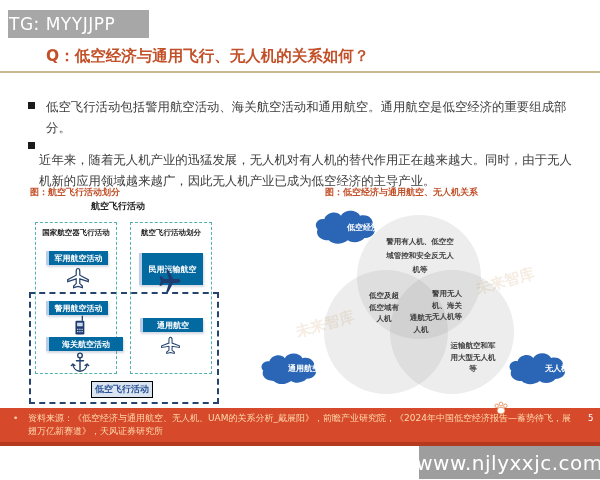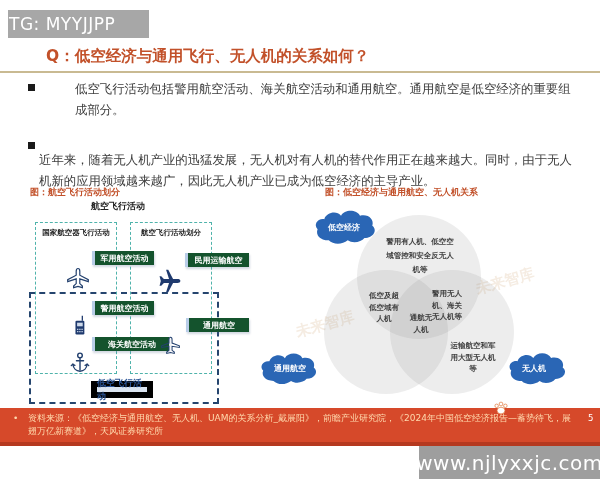--- a/index.html
+++ b/index.html
@@ -18,54 +18,54 @@
   .bullet-row{left:28px;width:548px;display:flex;}
   .bullet-sq{width:7px;height:7px;background:#1a1a1a;margin-top:6px;flex:none;}
   .bullet-text{margin-left:11px;width:534px;font-size:12.4px;line-height:21px;color:#3d3d3d;}
   
   .fig-caption{font-size:9px;font-weight:bold;color:#c2512a;}
   
   .root-label{left:58px;top:200px;width:120px;text-align:center;font-size:9px;font-weight:bold;color:#222;}
   .teal-box{border:1.5px dashed #4fb3ab;box-sizing:border-box;}
   .group-label{width:100%;text-align:center;font-size:7.5px;font-weight:bold;color:#222;margin-top:5px;}
   .navy-box{border:2px dashed #25456e;box-sizing:border-box;}
-  .bluebox{background:#14532d;border-left:3px solid #b9cde8;color:#fff;font-size:8px;font-weight:bold;
-    display:flex;align-items:center;justify-content:center;box-sizing:border-box;box-shadow:1px 2px 2px rgba(80,100,140,0.25);margin-left:46px;}
+  .bluebox{background:#0369a1;border-left:3px solid #b9cde8;color:#fff;font-size:8px;font-weight:bold;
+    display:flex;align-items:center;justify-content:center;box-sizing:border-box;box-shadow:1px 2px 2px rgba(80,100,140,0.25);}
   .bottom-label{background:#dbe5f1;color:#2b5597;font-size:9px;font-weight:bold;
-    display:flex;align-items:center;justify-content:center;border:6px solid #000000;box-sizing:border-box;}
+    display:flex;align-items:center;justify-content:center;border:1px solid #000000;box-sizing:border-box;}
   .icon{display:flex;align-items:center;justify-content:center;}
   
   .vcircle{width:124px;height:124px;border-radius:50%;background:rgba(140,140,140,0.16);}
   .venn-label{white-space:pre-line;font-size:7.5px;line-height:11.5px;color:#3f3f3f;font-weight:600;text-align:center;}
   .venn-top-label{line-height:14px;}
   .cloud{color:#2a66b5;}
   .cloud svg{position:absolute;left:0;top:0;width:100%;height:100%;}
   .cloud span{position:absolute;left:16px;right:0;top:50%;transform:translateY(-58%);
-    text-align:left;color:#fff;font-size:8px;font-weight:bold;}
+    text-align:right;color:#fff;font-size:8px;font-weight:bold;}
   .faint-mark{font-size:15px;font-weight:bold;color:rgba(198,148,92,0.18);transform:rotate(-16deg);}
   
   .footer-bar{left:0;top:408px;width:600px;height:34px;background:#d6492a;border-bottom:4px solid #b5391f;box-sizing:content-box;}
   .footer-bullet{left:13px;top:413px;color:#ffd9ad;font-size:9px;}
   .source-text{left:28px;top:412px;width:548px;font-size:9px;line-height:12.5px;color:#ffd9ad;}
   .brand-mark{left:492px;top:400px;display:flex;align-items:center;color:#ffffff;font-size:15px;font-weight:bold;
     text-shadow:0 0 2px rgba(214,73,42,0.8);}
   .page-num{left:588px;top:413px;color:#ffffff;font-size:8.5px;}
   .url-box{left:419px;top:446px;width:181px;height:33px;background:#9e9e9e;display:flex;align-items:center;justify-content:center;}
   .url-box span{color:#fff;font-size:20px;letter-spacing:0.5px;}
 </style>
 </head>
 <body>
 
 <div id="screen">
 
   <div class="abs tg-box">TG: MYYJJPP</div>
   <div class="abs q-title">Q：低空经济与通用飞行、无人机的关系如何？</div>
   <div class="abs title-rule"></div>
 
-  <div class="abs bullet-row" style="top:78px;gap:29px;">
+  <div class="abs bullet-row" style="top:96px;">
     <span class="bullet-sq"></span>
     <span class="bullet-text">低空飞行活动包括警用航空活动、海关航空活动和通用航空。通用航空是低空经济的重要组成部分。</span>
   </div>
   <div class="abs bullet-row" style="top:136px;flex-direction:column;">
     <span class="bullet-sq"></span>
     <span class="bullet-text">近年来，随着无人机产业的迅猛发展，无人机对有人机的替代作用正在越来越大。同时，由于无人机新的应用领域越来越广，因此无人机产业已成为低空经济的主导产业。</span>
   </div>
 
   <div class="abs fig-caption" style="left:30px;top:186px;">图：航空飞行活动划分</div>
   <div class="abs root-label">航空飞行活动</div>
@@ -80,21 +80,21 @@
     <div class="group-label">航空飞行活动划分</div>
   </div>
 
   <div class="abs bluebox" style="left:46px;top:251px;width:62px;height:14px;">军用航空活动</div>
   <div class="abs icon" style="left:66px;top:267px;width:24px;height:22px;">
     <svg viewBox="0 0 22 22" width="24" height="22">
         <path d="M11 1.5 C12.2 1.5 12.8 2.6 12.8 4.2 L12.8 8.2 L21.3 12.6 L21.3 14.6 L12.8 11.9 L12.8 16.6 L15.4 19 L15.4 20.6 L11 19.4 L6.6 20.6 L6.6 19 L9.2 16.6 L9.2 11.9 L0.7 14.6 L0.7 12.6 L9.2 8.2 L9.2 4.2 C9.2 2.6 9.8 1.5 11 1.5 Z" fill="none" stroke="#23406e" stroke-width="1.2"></path>
       </svg>
   </div>
 
-  <div class="abs bluebox" style="left:139px;top:253px;width:64px;height:14px;">民用运输航空</div>
+  <div class="abs bluebox" style="left:139px;top:253px;width:64px;height:32px;">民用运输航空</div>
   <div class="abs icon" style="left:156px;top:269px;width:28px;height:24px;">
     <svg viewBox="0 0 22 22" width="28" height="24">
         <g transform="rotate(90 11 11)">
           <path d="M11 1.5 C12.2 1.5 12.8 2.6 12.8 4.2 L12.8 8.2 L21.3 12.6 L21.3 14.6 L12.8 11.9 L12.8 16.6 L15.4 19 L15.4 20.6 L11 19.4 L6.6 20.6 L6.6 19 L9.2 16.6 L9.2 11.9 L0.7 14.6 L0.7 12.6 L9.2 8.2 L9.2 4.2 C9.2 2.6 9.8 1.5 11 1.5 Z" fill="#1f3a6e"></path>
         </g>
       </svg>
   </div>
 
   <div class="abs bluebox" style="left:46px;top:301px;width:62px;height:14px;">警用航空活动</div>
   <div class="abs icon" style="left:71px;top:315px;width:17px;height:21px;">

